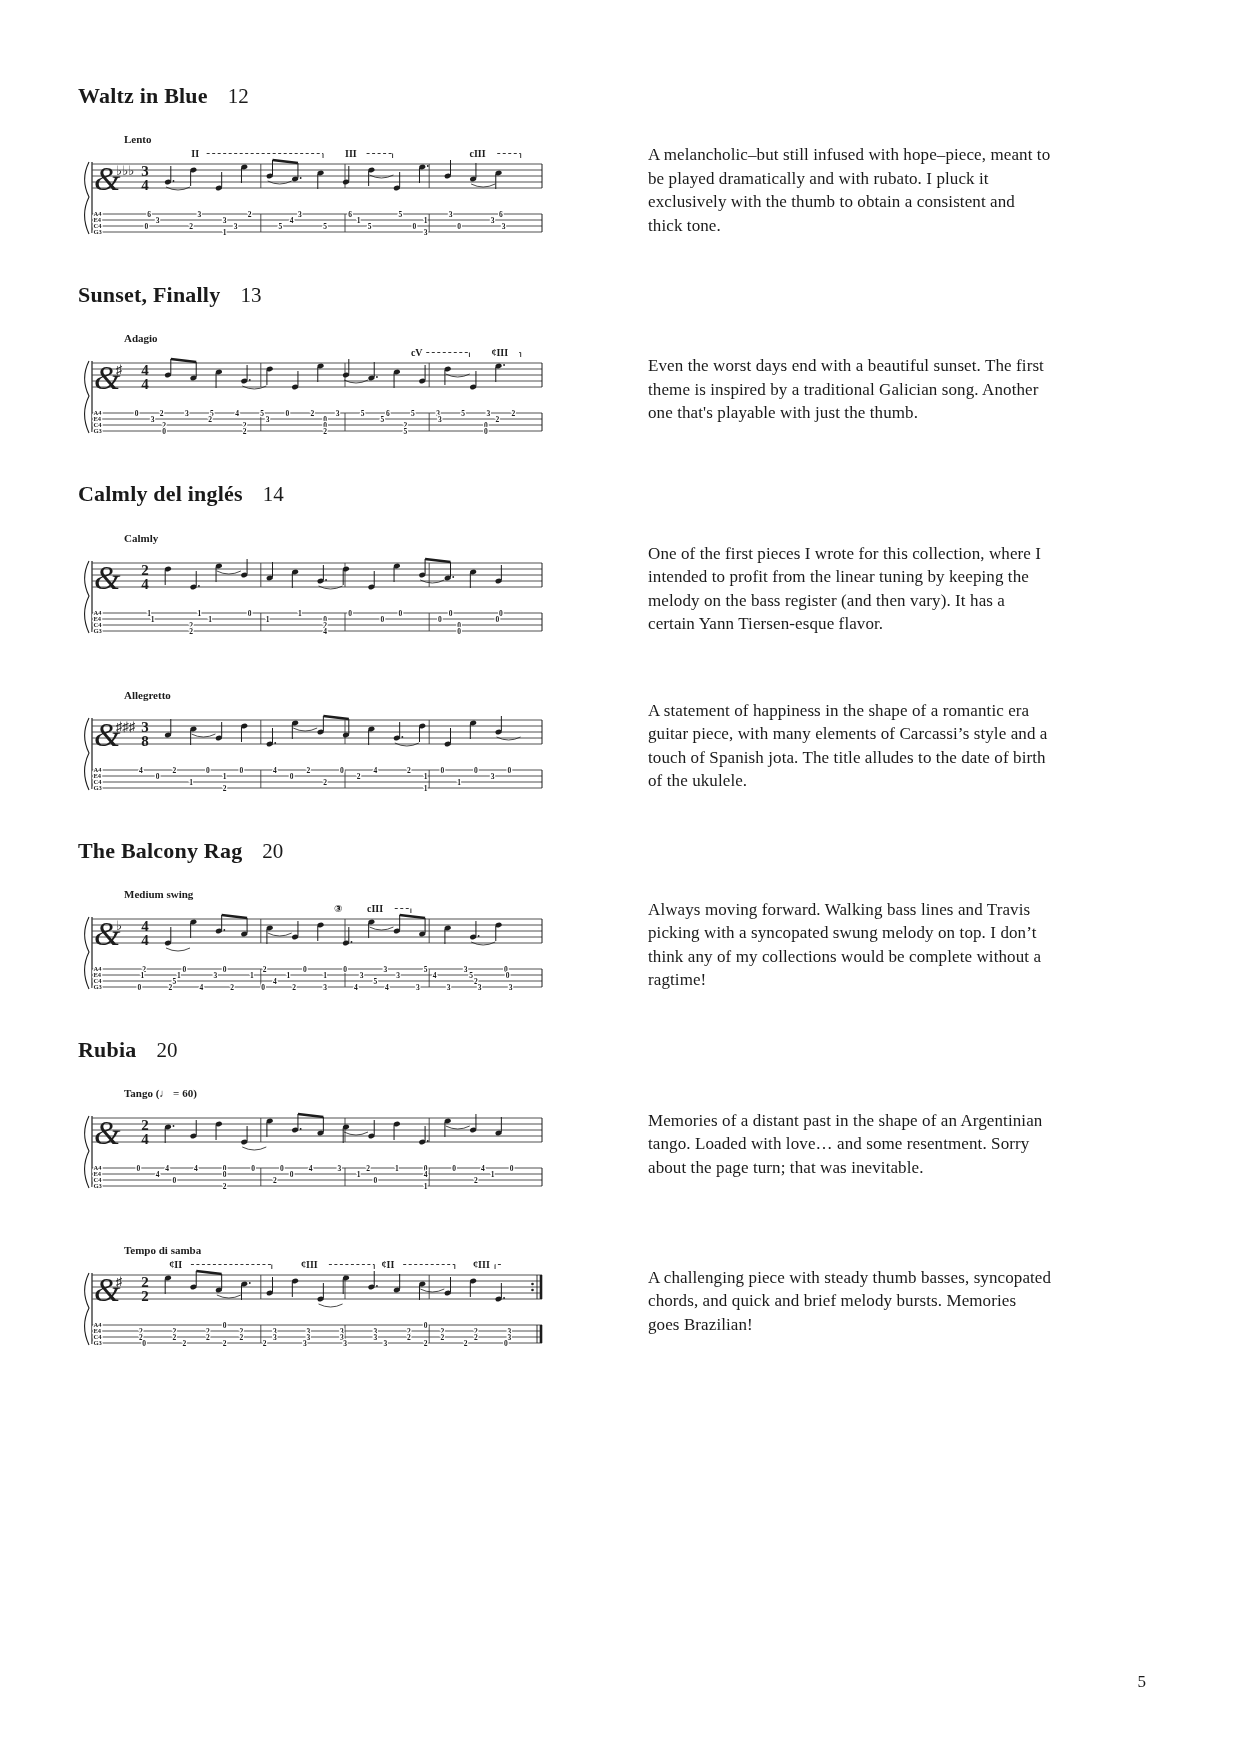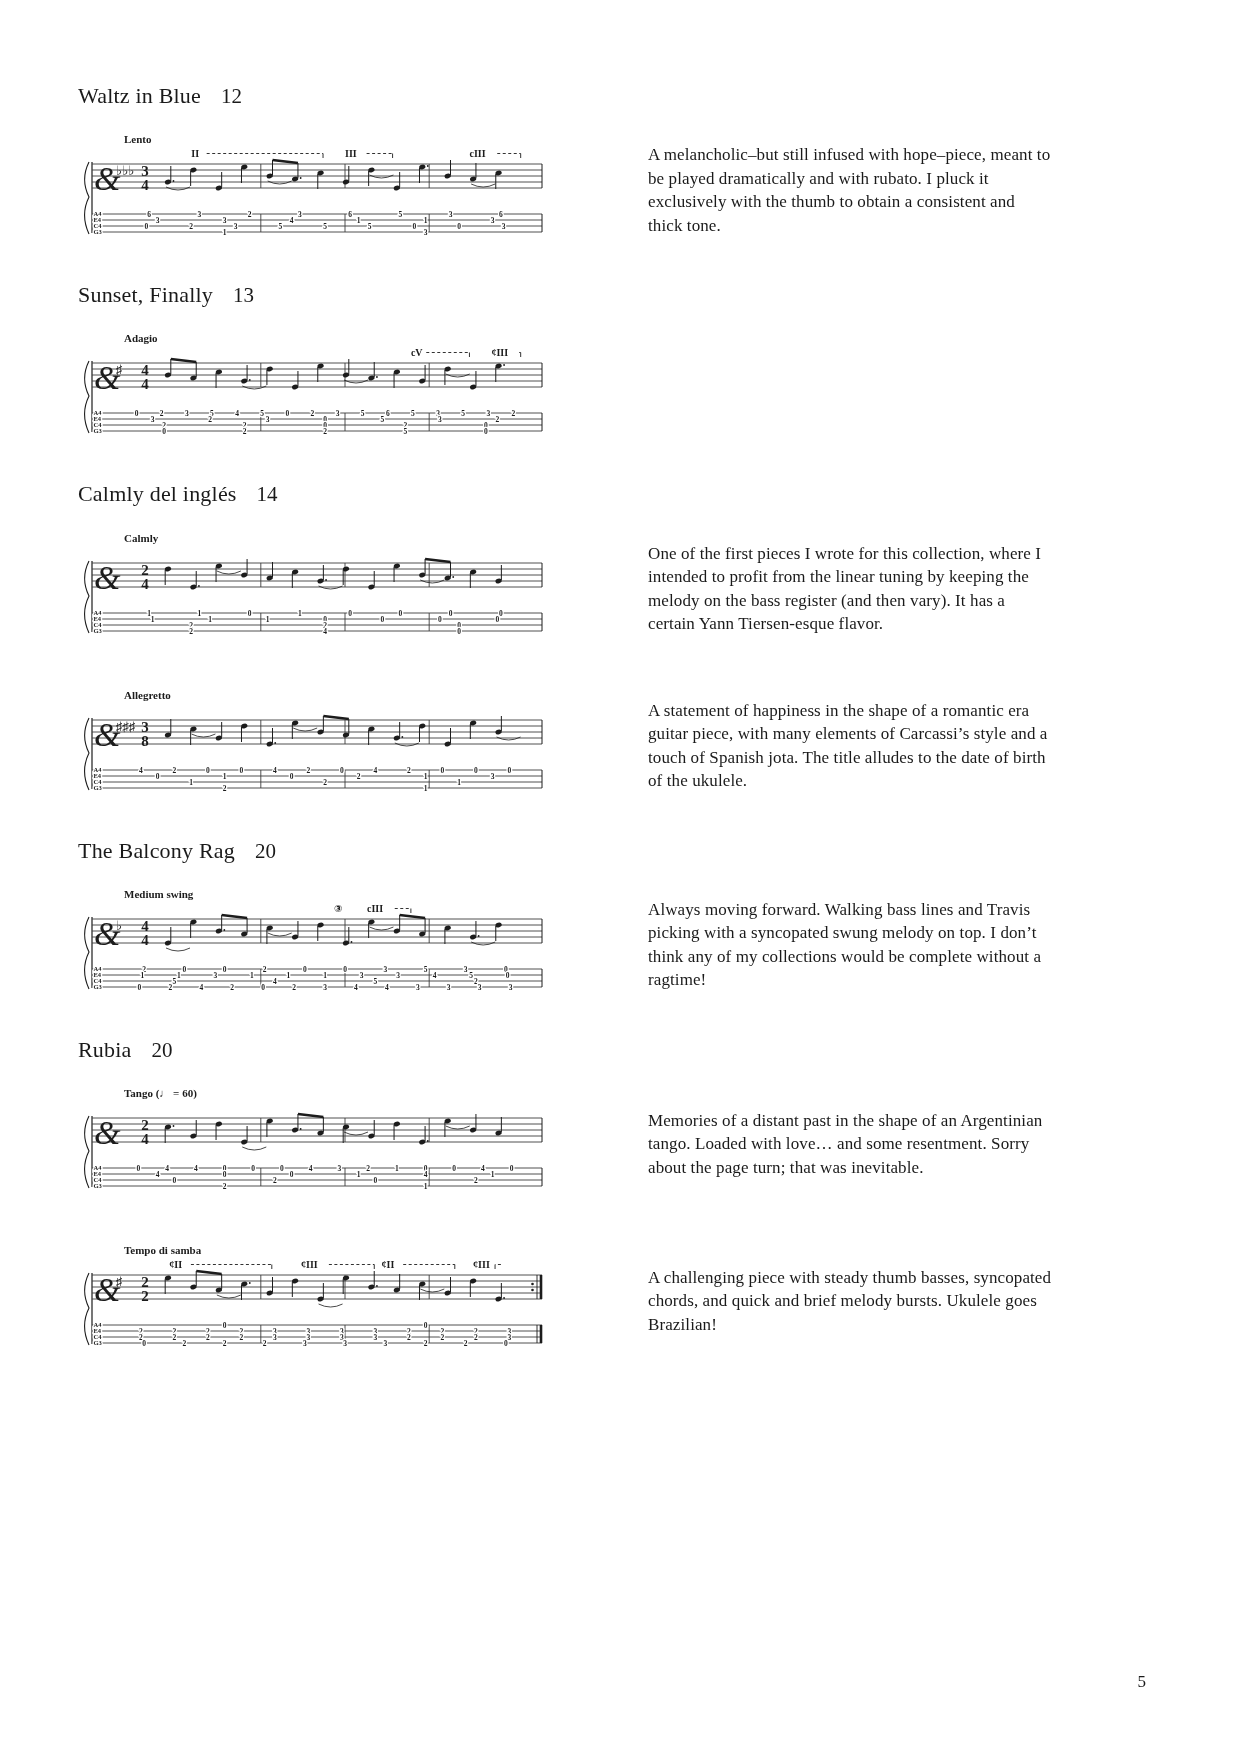--- a/index.html
+++ b/index.html
@@ -3,21 +3,21 @@
 <meta charset="utf-8">
 <style>
   html,body{margin:0;padding:0;background:#e8e8e8;}
   .page{
     width:1240px;height:1754px;position:relative;background:#ffffff;
     font-family:"Liberation Serif","DejaVu Serif",serif;color:#1a1a1a;
     box-sizing:border-box;padding:84px 90px 0 78px;overflow:hidden;
   }
   section.piece{margin-bottom:29px;}
   .title-row{margin:0 0 18px 0;font-size:22px;line-height:1.1;}
-  .title{font-weight:normal;letter-spacing:.2px;}
+  .title{font-weight:bold;letter-spacing:.2px;}
   .pageref{font-weight:normal;margin-left:20px;font-size:21px;text-align:center;}
   .row{display:flex;align-items:center;}
   svg.excerpt{width:472px;height:128px;flex:none;display:block;}
   .desc{width:404px;margin:0 0 0 98px;font-size:17px;line-height:1.38;letter-spacing:.1px;}
   .folio{position:absolute;right:94px;bottom:62px;font-size:17px;}
 </style>
 </head>
 <body>
 
 <main class="page">
@@ -233,20 +233,21 @@
             <text x="247" y="102.6" font-size="7.5" fill="#1c1c1c" font-family="&quot;Liberation Serif&quot;,&quot;DejaVu Sans&quot;,serif" font-weight="bold" text-anchor="middle" stroke="#ffffff" stroke-width="2.6" paint-order="stroke">0</text>
             <text x="327.40000000000003" y="102.6" font-size="7.5" fill="#1c1c1c" font-family="&quot;Liberation Serif&quot;,&quot;DejaVu Sans&quot;,serif" font-weight="bold" text-anchor="middle" stroke="#ffffff" stroke-width="2.6" paint-order="stroke">2</text>
             <text x="407.8" y="102.6" font-size="7.5" fill="#1c1c1c" font-family="&quot;Liberation Serif&quot;,&quot;DejaVu Sans&quot;,serif" font-weight="bold" text-anchor="middle" stroke="#ffffff" stroke-width="2.6" paint-order="stroke">0</text>
             <text x="15.5" y="108.3" font-size="6.5" fill="#1c1c1c" font-family="&quot;Liberation Serif&quot;,&quot;DejaVu Sans&quot;,serif" font-weight="bold" text-anchor="start" stroke="#ffffff" stroke-width="2.6" paint-order="stroke">G3</text>
             <text x="86.2" y="108.6" font-size="7.5" fill="#1c1c1c" font-family="&quot;Liberation Serif&quot;,&quot;DejaVu Sans&quot;,serif" font-weight="bold" text-anchor="middle" stroke="#ffffff" stroke-width="2.6" paint-order="stroke">0</text>
             <text x="166.60000000000002" y="108.6" font-size="7.5" fill="#1c1c1c" font-family="&quot;Liberation Serif&quot;,&quot;DejaVu Sans&quot;,serif" font-weight="bold" text-anchor="middle" stroke="#ffffff" stroke-width="2.6" paint-order="stroke">2</text>
             <text x="247" y="108.6" font-size="7.5" fill="#1c1c1c" font-family="&quot;Liberation Serif&quot;,&quot;DejaVu Sans&quot;,serif" font-weight="bold" text-anchor="middle" stroke="#ffffff" stroke-width="2.6" paint-order="stroke">2</text>
             <text x="327.40000000000003" y="108.6" font-size="7.5" fill="#1c1c1c" font-family="&quot;Liberation Serif&quot;,&quot;DejaVu Sans&quot;,serif" font-weight="bold" text-anchor="middle" stroke="#ffffff" stroke-width="2.6" paint-order="stroke">5</text>
             <text x="407.8" y="108.6" font-size="7.5" fill="#1c1c1c" font-family="&quot;Liberation Serif&quot;,&quot;DejaVu Sans&quot;,serif" font-weight="bold" text-anchor="middle" stroke="#ffffff" stroke-width="2.6" paint-order="stroke">0</text>
           </svg>
+      <p class="desc">Even the worst days end with a beautiful sunset. The first theme is inspired by a traditional Galician song. Another one that's playable with just the thumb.</p>
     </div>
   </section>
 
   <section class="piece">
     <h2 class="title-row">
       <span class="title">Calmly del inglés</span><span class="pageref">14</span>
     </h2>
     <div class="row">
       <svg class="excerpt" viewBox="0 0 472 128">
             <path d="M11,36 C5,48 5,59 11,71 C5,83 5,95 11,108" stroke="#1c1c1c" fill="none" stroke-width="1.1"></path>
@@ -760,18 +761,18 @@
             <text x="106.30000000000001" y="108.6" font-size="7.5" fill="#1c1c1c" font-family="&quot;Liberation Serif&quot;,&quot;DejaVu Sans&quot;,serif" font-weight="bold" text-anchor="middle" stroke="#ffffff" stroke-width="2.6" paint-order="stroke">2</text>
             <text x="146.5" y="108.6" font-size="7.5" fill="#1c1c1c" font-family="&quot;Liberation Serif&quot;,&quot;DejaVu Sans&quot;,serif" font-weight="bold" text-anchor="middle" stroke="#ffffff" stroke-width="2.6" paint-order="stroke">2</text>
             <text x="186.70000000000002" y="108.6" font-size="7.5" fill="#1c1c1c" font-family="&quot;Liberation Serif&quot;,&quot;DejaVu Sans&quot;,serif" font-weight="bold" text-anchor="middle" stroke="#ffffff" stroke-width="2.6" paint-order="stroke">2</text>
             <text x="226.9" y="108.6" font-size="7.5" fill="#1c1c1c" font-family="&quot;Liberation Serif&quot;,&quot;DejaVu Sans&quot;,serif" font-weight="bold" text-anchor="middle" stroke="#ffffff" stroke-width="2.6" paint-order="stroke">3</text>
             <text x="267.1" y="108.6" font-size="7.5" fill="#1c1c1c" font-family="&quot;Liberation Serif&quot;,&quot;DejaVu Sans&quot;,serif" font-weight="bold" text-anchor="middle" stroke="#ffffff" stroke-width="2.6" paint-order="stroke">3</text>
             <text x="307.3" y="108.6" font-size="7.5" fill="#1c1c1c" font-family="&quot;Liberation Serif&quot;,&quot;DejaVu Sans&quot;,serif" font-weight="bold" text-anchor="middle" stroke="#ffffff" stroke-width="2.6" paint-order="stroke">3</text>
             <text x="347.5" y="108.6" font-size="7.5" fill="#1c1c1c" font-family="&quot;Liberation Serif&quot;,&quot;DejaVu Sans&quot;,serif" font-weight="bold" text-anchor="middle" stroke="#ffffff" stroke-width="2.6" paint-order="stroke">2</text>
             <text x="387.70000000000005" y="108.6" font-size="7.5" fill="#1c1c1c" font-family="&quot;Liberation Serif&quot;,&quot;DejaVu Sans&quot;,serif" font-weight="bold" text-anchor="middle" stroke="#ffffff" stroke-width="2.6" paint-order="stroke">2</text>
             <text x="427.90000000000003" y="108.6" font-size="7.5" fill="#1c1c1c" font-family="&quot;Liberation Serif&quot;,&quot;DejaVu Sans&quot;,serif" font-weight="bold" text-anchor="middle" stroke="#ffffff" stroke-width="2.6" paint-order="stroke">0</text>
           </svg>
-      <p class="desc">A challenging piece with steady thumb basses, syncopated chords, and quick and brief melody bursts. Ukulele goes Brazilian!</p>
+      <p class="desc">A challenging piece with steady thumb basses, syncopated chords, and quick and brief melody bursts. Memories goes Brazilian!</p>
     </div>
   </section>
 </div>
   <div class="folio">5</div>
 </main>
 
 </body></html>

